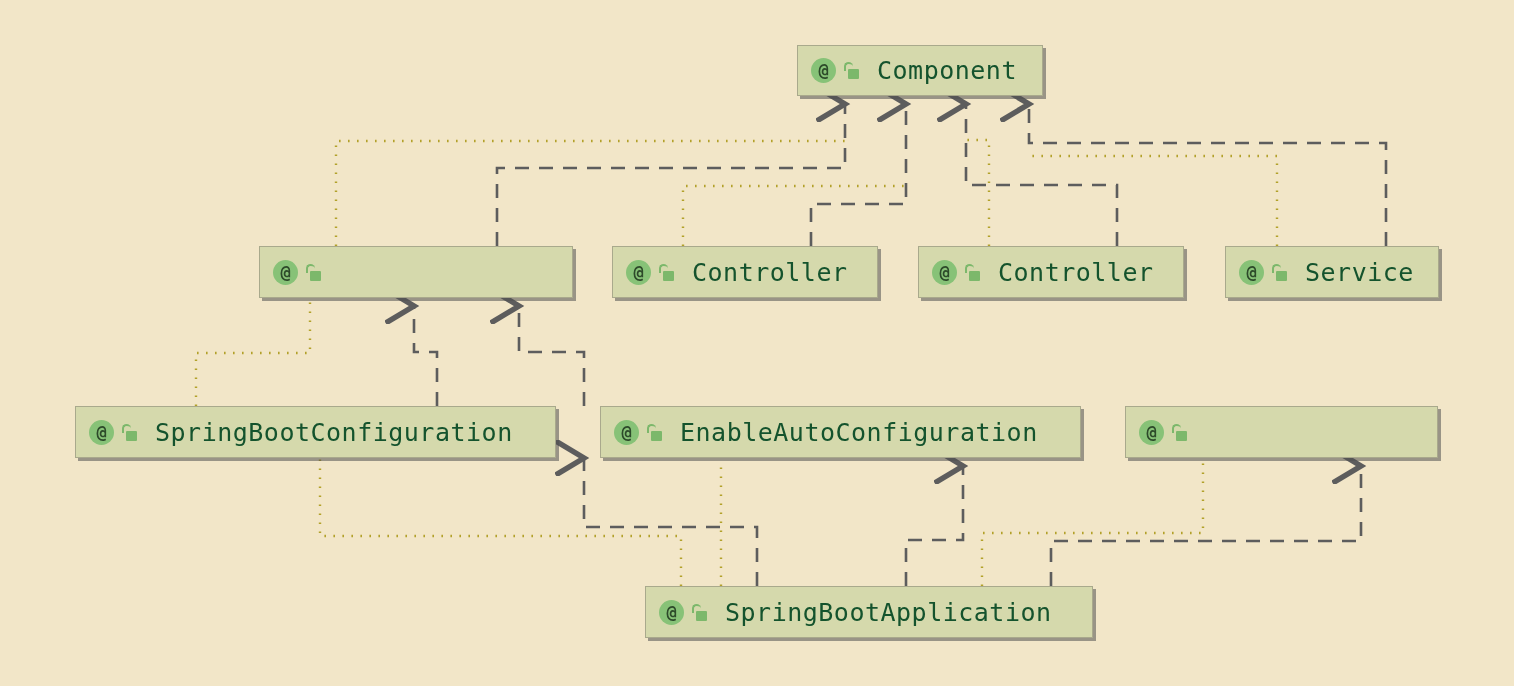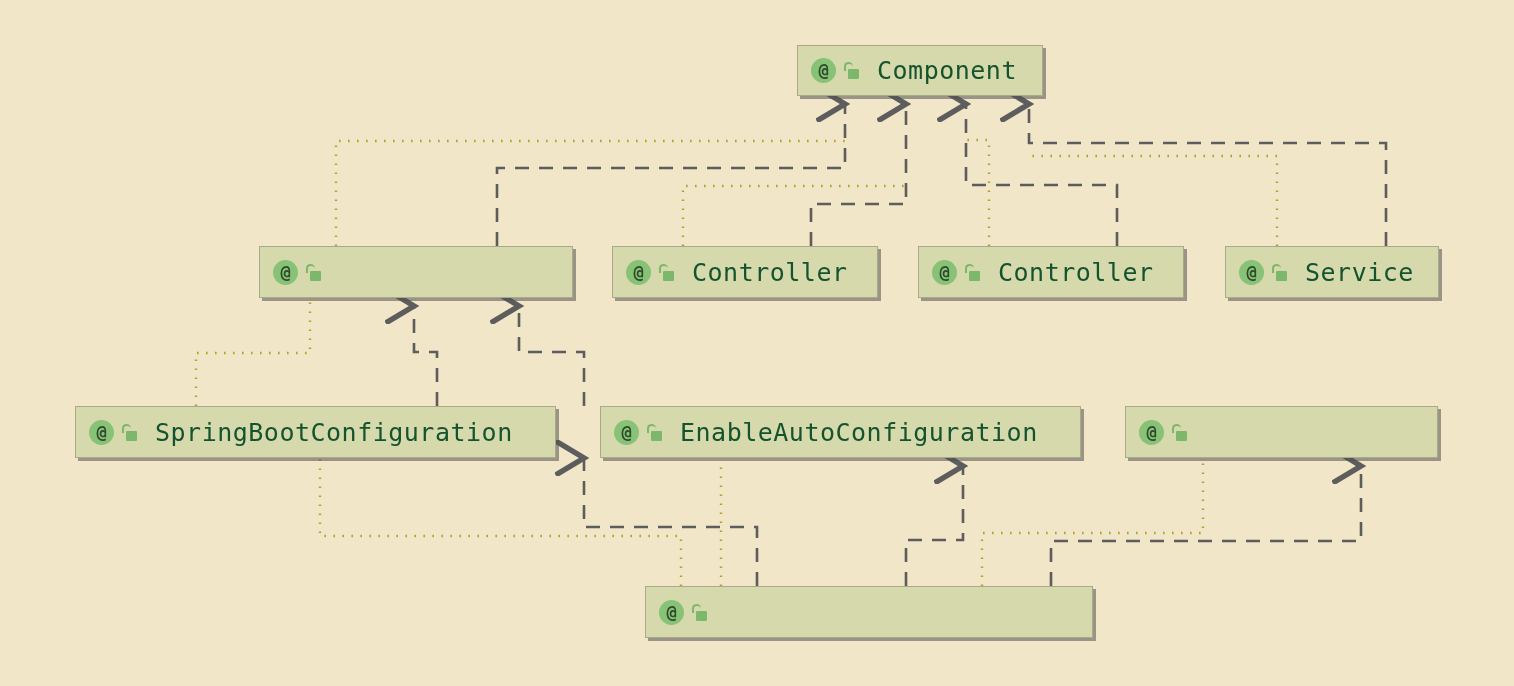--- a/index.html
+++ b/index.html
@@ -203,16 +203,17 @@
         </span>
       </div>
       <div class="node" style="left: 645px; top: 586px; width: 448px; height: 52px;">
         <span class="at-icon">
           <span>@</span>
         </span>
         <span class="lock-icon">
           <span class="shackle"></span>
           <span class="body"></span>
         </span>
+        <span class="node-label">SpringBootApplication</span>
       </div>
     </div>
 
 </div>
 
 </body></html>

